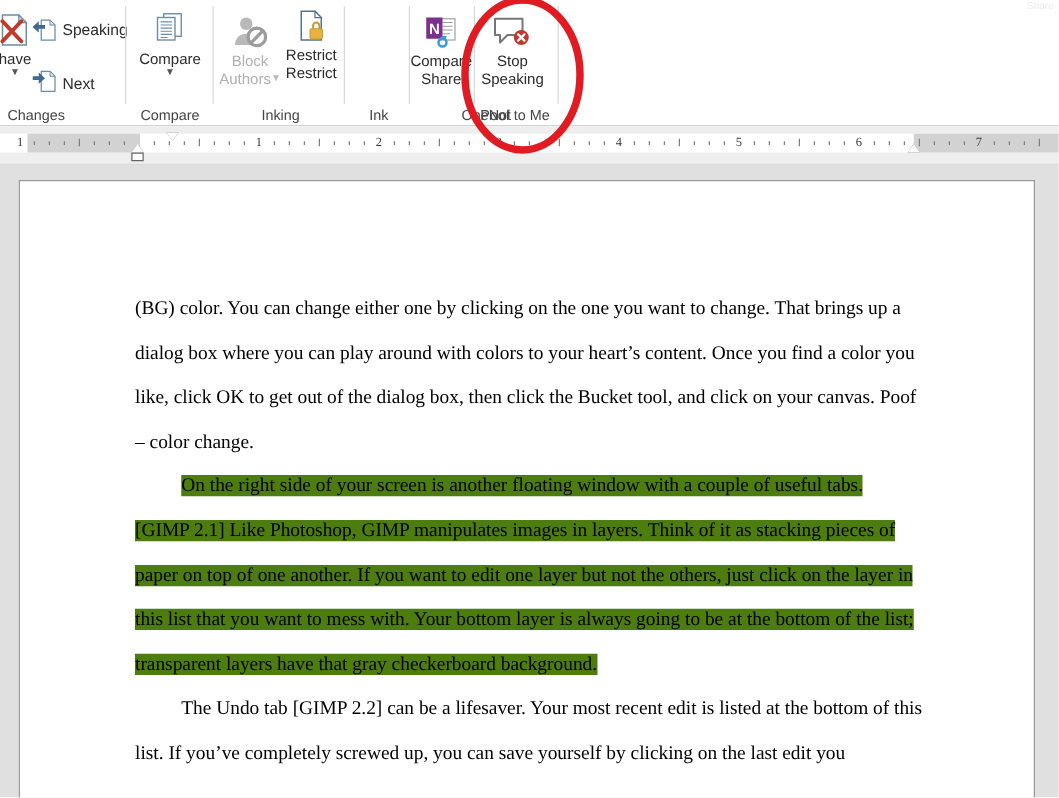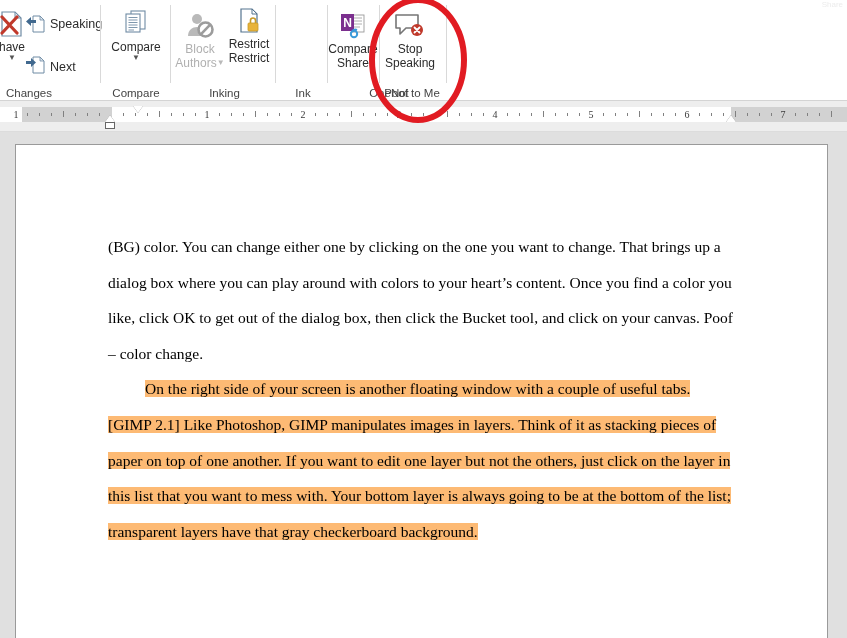--- a/index.html
+++ b/index.html
@@ -110,21 +110,21 @@
   .body-text {
     position: absolute; left: 92px; top: 84px;
     width: 630px;
     font-family: "Liberation Serif", serif;
     font-size: 15.5px;
     color: #000000;
     line-height: 35.6px;
   }
   .body-text p { margin: 0; text-align: left; }
   .body-text p.indent { text-indent: 37px; }
-  .hl { background: #fdba74; }
+  .hl { background: #4d7c0f; }
 
   
   .annot {
     position: absolute; pointer-events: none;
   }
 
   
   .topright-faint {
     position: absolute; right: 4px; top: 0px;
     font-size: 8px; color: #ececec; white-space: nowrap;
@@ -367,20 +367,21 @@
     <div class="indent-bot" style="left:105px; top:14px;"></div>
     <div class="indent-box" style="left:105px; top:21px;"></div>
     <div class="indent-bot" style="left:726px; top:14px;"></div>
   </div>
 
   <div class="docarea">
     <div class="page">
       <div class="body-text">
         <p>(BG) color. You can change either one by clicking on the one you want to change. That brings up a dialog box where you can play around with colors to your heart’s content. Once you find a color you like, click OK to get out of the dialog box, then click the Bucket tool, and click on your canvas. Poof – color change.</p>
         <p class="indent"><span class="hl">On the right side of your screen is another floating window with a couple of useful tabs. [GIMP 2.1] Like Photoshop, GIMP manipulates images in layers. Think of it as stacking pieces of paper on top of one another. If you want to edit one layer but not the others, just click on the layer in this list that you want to mess with. Your bottom layer is always going to be at the bottom of the list; transparent layers have that gray checkerboard background.</span></p>
+        <p class="indent">The Undo tab [GIMP 2.2] can be a lifesaver. Your most recent edit is listed at the bottom of this list. If you’ve completely screwed up, you can save yourself by clicking on the last edit you</p>
       </div>
     </div>
   </div>
 
   <svg class="annot" style="left:366px; top:-4px;" width="104" height="128">
     <ellipse cx="52" cy="64" rx="46" ry="60" fill="none" stroke="#e11b22" stroke-width="6"></ellipse>
   </svg>
 
 </div>
 

